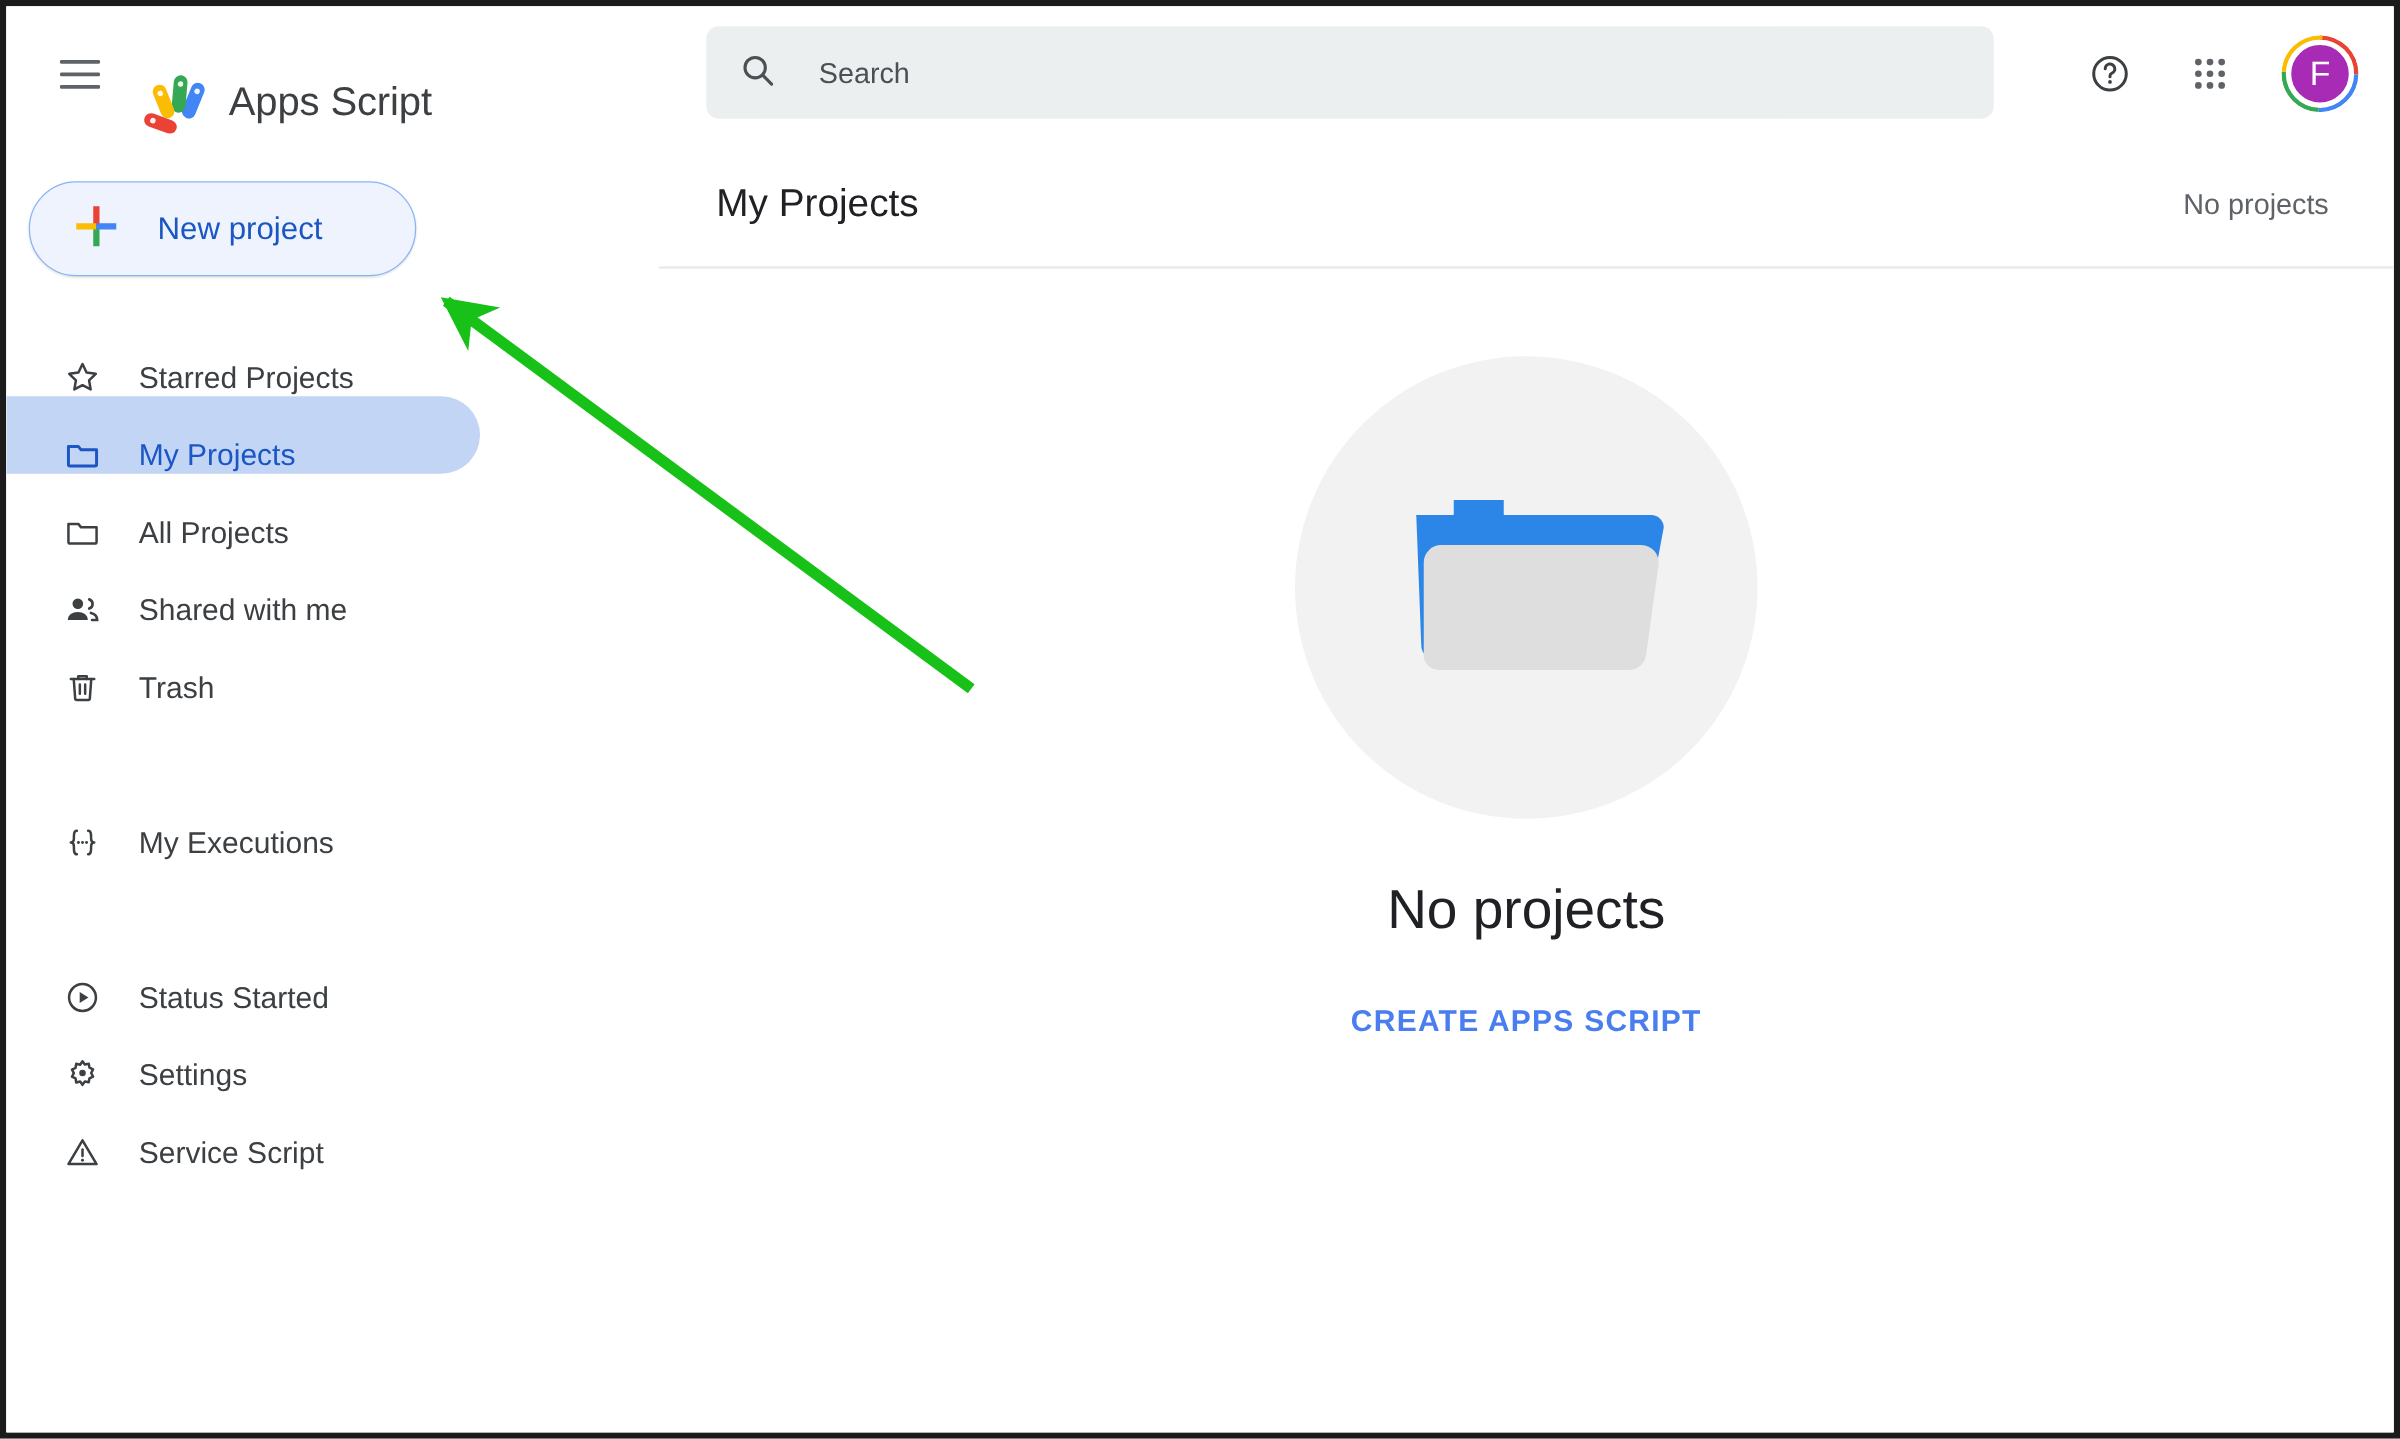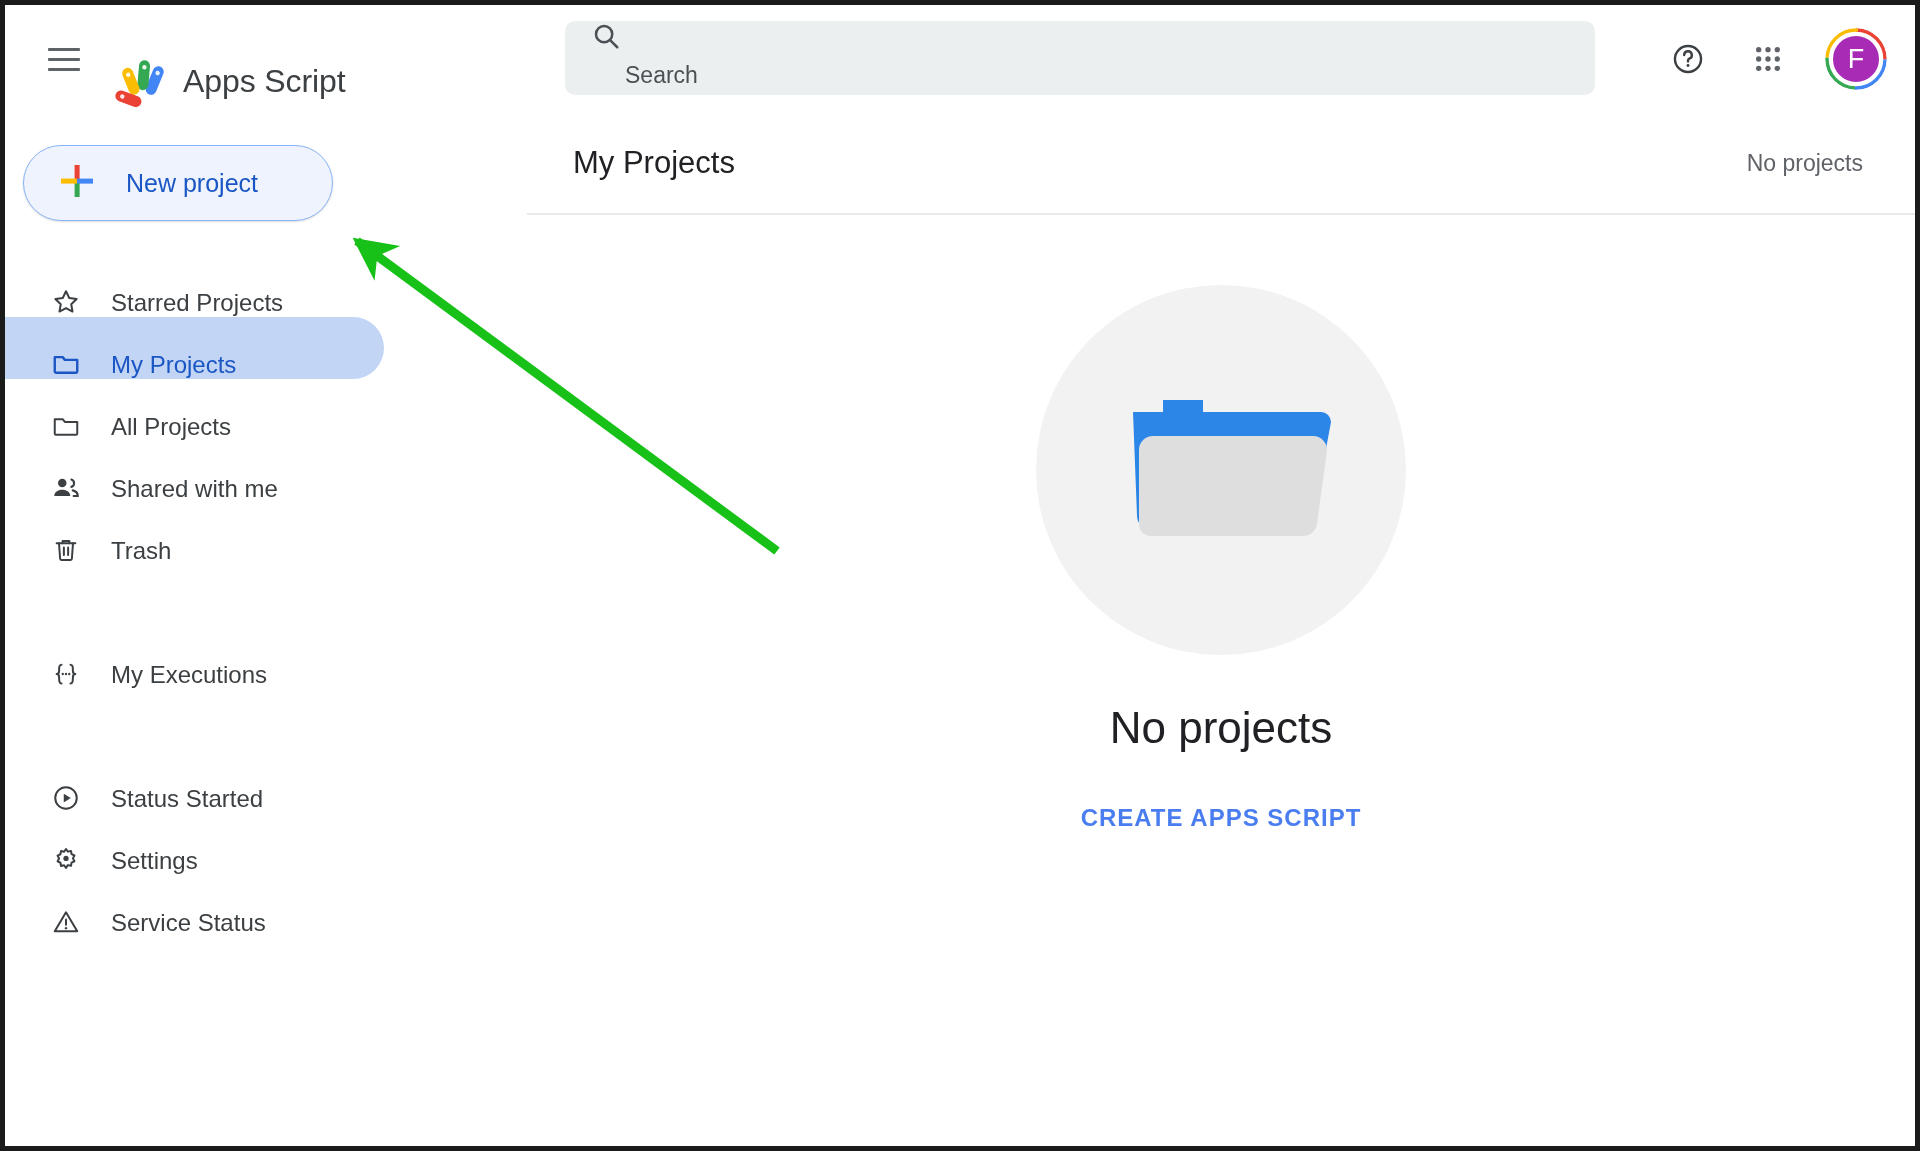--- a/index.html
+++ b/index.html
@@ -77,23 +77,23 @@
 
   .search-wrap {
     position: absolute;
     left: 560px;
     top: 16px;
     width: 1030px;
     height: 74px;
     background: #eceff0;
     border-radius: 10px;
     display: flex;
+    align-items: center;
     padding: 0 26px;
     cursor: text;
-    flex-direction: column;
   }
   .search-icon { width: 30px; height: 30px; flex: 0 0 auto; }
   .search-input {
     border: none;
     outline: none;
     background: transparent;
     font-family: inherit;
     font-size: 23px;
     color: #3c4043;
     margin-left: 32px;
@@ -480,21 +480,21 @@
         </div>
 
         <div class="nav-item">
           <span class="nav-icon">
             <svg width="30" height="30" viewBox="0 0 24 24" fill="none" stroke="#3c4043" stroke-width="1.6" stroke-linecap="round" stroke-linejoin="round">
               <path d="M12 4.2L21 19.4H3z"></path>
               <path d="M12 10v4.2"></path>
               <circle cx="12" cy="16.9" r=".95" fill="#3c4043" stroke="none"></circle>
             </svg>
           </span>
-          <span>Service Status</span>
+          <span>Service Script</span>
         </div>
       </div>
     </div>
 
     <div class="main">
 
       <div class="main-header">
         <div class="main-title">My Projects</div>
         <div class="main-count">No projects</div>
       </div>

